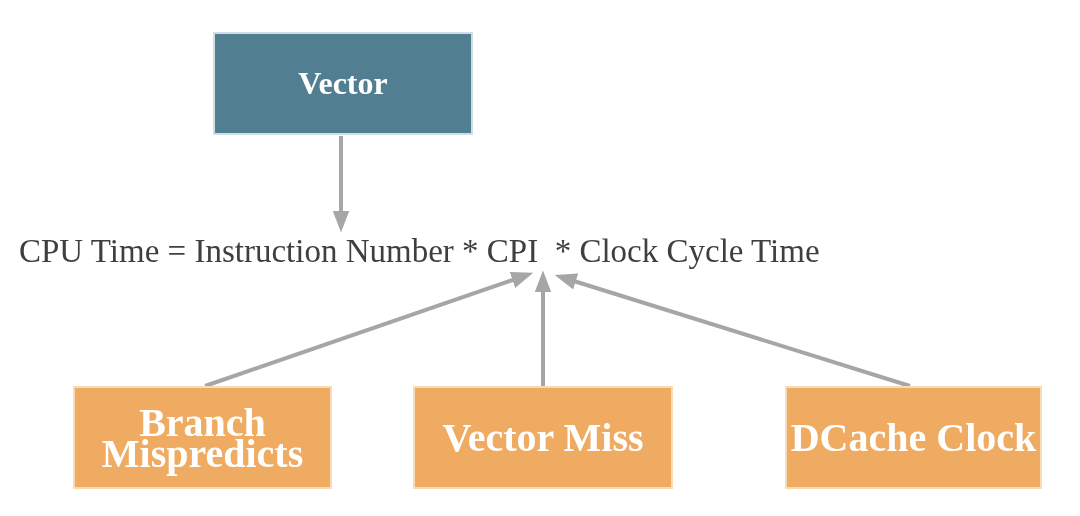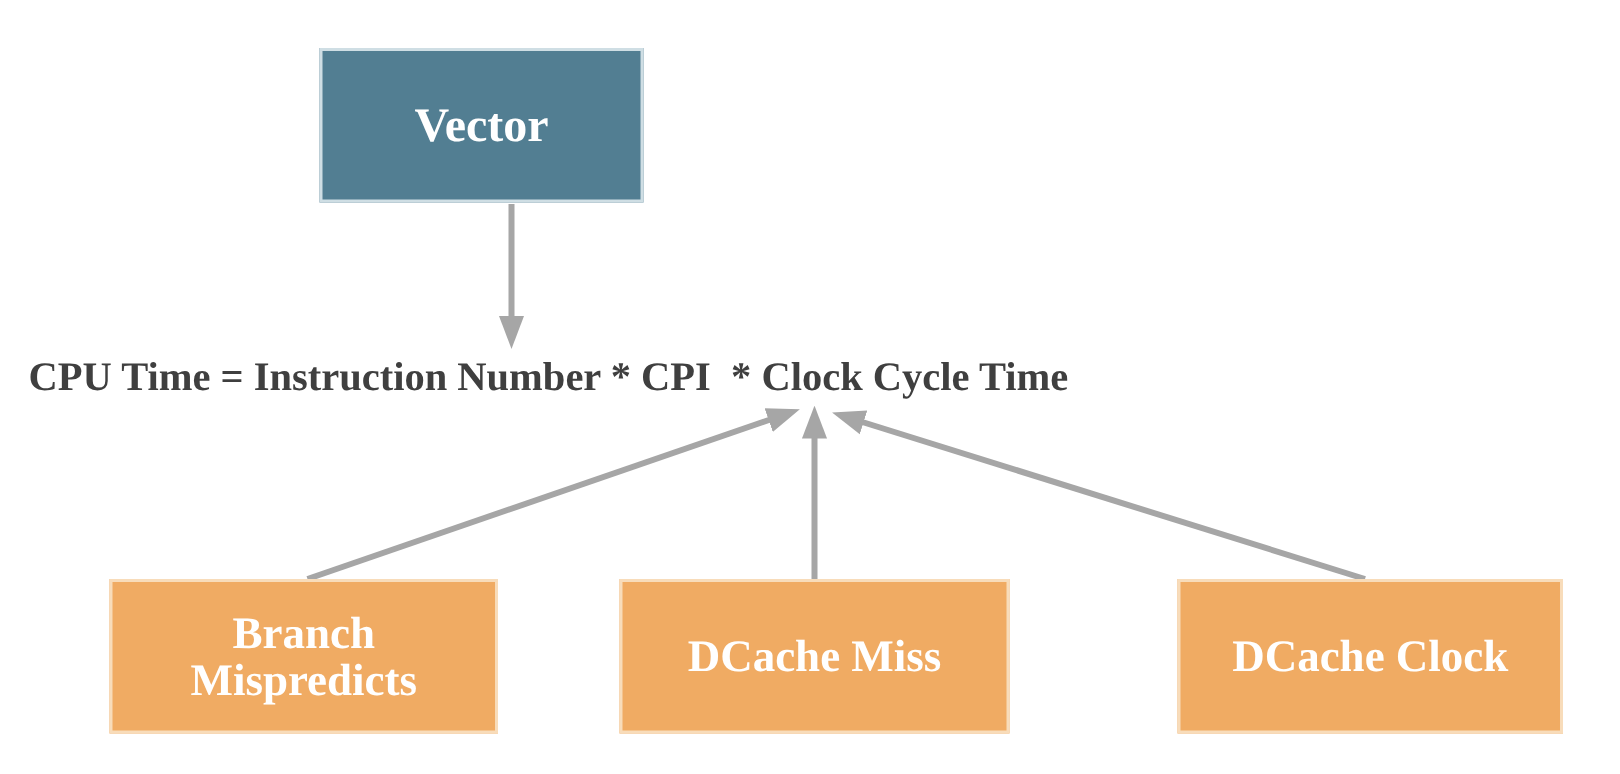--- a/index.html
+++ b/index.html
@@ -21,44 +21,44 @@
     display: flex;
     align-items: center;
     justify-content: center;
     text-align: center;
     font-weight: bold;
     color: var(--box-text, #ffffff);
   }
   .node-top {
     left: 213px;
     top: 32px;
-    width: 216px;
+    width: 260px;
     height: 103px;
     background: var(--top-box-fill, #527E92);
     border: 2px solid var(--top-box-border, #cfdee4);
     font-size: 32px;
   }
   .node-bottom {
     top: 386px;
     height: 103px;
     background: var(--bottom-box-fill, #F0AB63);
     border: 2px solid var(--bottom-box-border, #f8dcba);
-    font-size: 30px;
+    font-size: 40px;
     line-height: 31px;
   }
   .node-branch { left: 73px;  width: 259px; padding: 0 42px; }
   .node-icache { left: 413px; width: 260px; }
   .node-dcache { left: 785px; width: 257px; }
   .equation {
     position: absolute;
     left: 19px;
     top: 231px;
-    font-size: 27px;
+    font-size: 33px;
     line-height: 41px;
-    font-weight: bold;
+    font-weight: normal;
     color: var(--equation-text, #3F3F3F);
     white-space: pre;
   }
   .arrows {
     position: absolute;
     left: 0;
     top: 0;
     pointer-events: none;
   }
   .arrow-line {
@@ -91,20 +91,20 @@
     <span>Vector</span>
   </div>
 
   <div class="equation">CPU Time = Instruction Number * CPI  * Clock Cycle Time</div>
 
   <div class="node node-bottom node-branch">
     <span>Branch Mispredicts</span>
   </div>
 
   <div class="node node-bottom node-icache">
-    <span>DCache Miss</span>
+    <span>Vector Miss</span>
   </div>
 
   <div class="node node-bottom node-dcache">
     <span>DCache Clock</span>
   </div>
 
 </div>
 
 </body></html>

